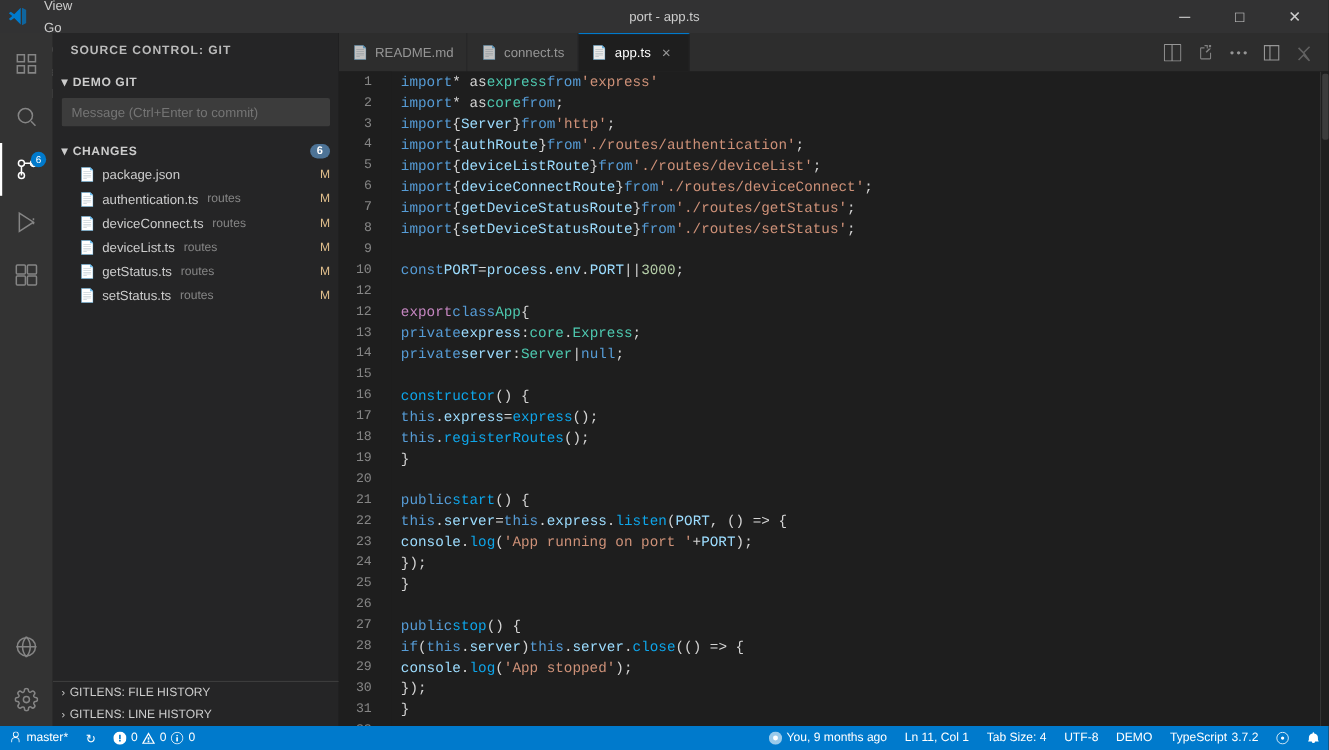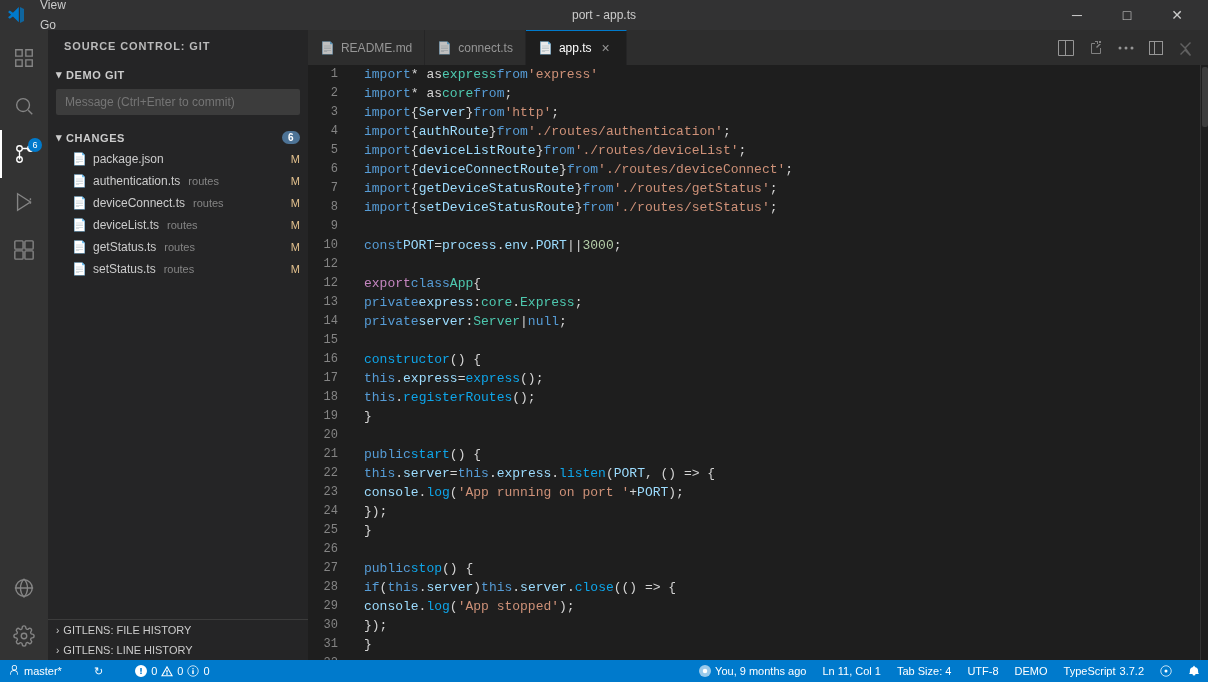--- a/index.html
+++ b/index.html
@@ -313,21 +313,21 @@
       background: #007acc;
       display: flex;
       align-items: center;
       font-size: 11px;
       color: #ffffff;
       flex-shrink: 0;
     }
     .status-left {
       display: flex;
       align-items: center;
-      gap: 16px;
+      gap: 0;
     }
     .status-item {
       display: flex;
       align-items: center;
       gap: 4px;
       padding: 0 8px;
       height: 22px;
       cursor: pointer;
     }
     .status-right {

